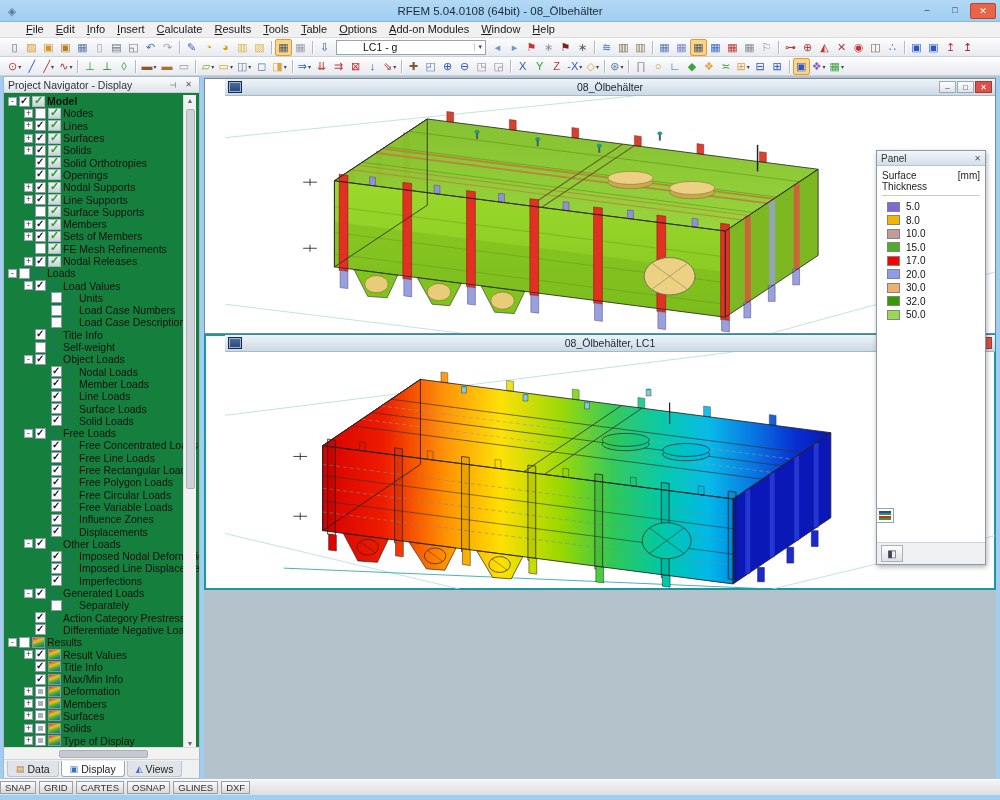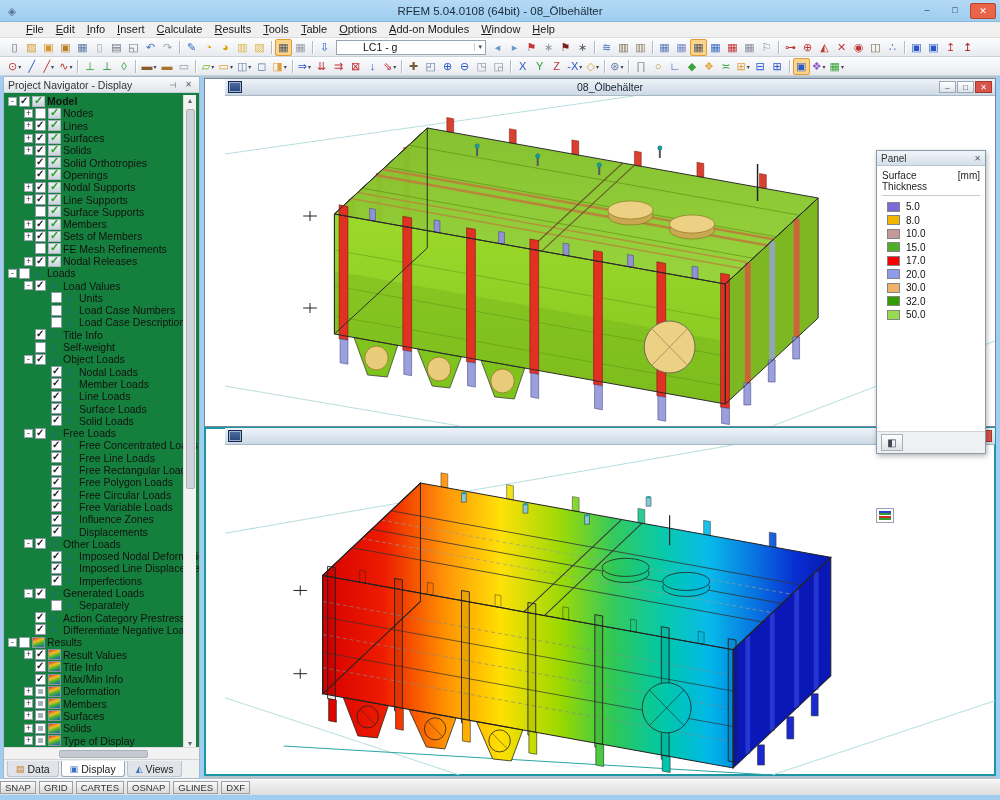--- a/index.html
+++ b/index.html
@@ -65,36 +65,36 @@
   .hscroll { height:12px; background:#f2f2f2; border-top:1px solid #dcdcdc; position:relative; }
   .hscroll .thumb { position:absolute; left:28%; top:2px; width:46%; height:8px; background:#c4cad0; border:1px solid #a8b0b8; border-radius:2px; }
   .nav-tabs { height:19px; background:#eef0f2; display:flex; padding:1px 0 0 3px; gap:2px; border-top:1px solid #d4d4d4; }
   .nav-tab { font-size:10.5px; color:#222; display:flex; align-items:center; gap:3px; padding:0 8px; height:16px; background:#e0e3e7; border:1px solid #bcc4cc; border-top:none; border-radius:0 0 3px 3px; }
   .nav-tab.active { background:#fff; border-color:#9aa8b6; }
   .nav-tab .tg { font-size:9px; }
 
   
   .splitter { width:4px; background:#9fcef2; }
   .mdi { flex:1; margin-right:4px; background:#b4c2cc; position:relative; padding-top:2px; }
-  .viewport { border:1px solid #78889a; background:#fff; height:349px; display:flex; flex-direction:column;padding-left:20px; }
+  .viewport { border:1px solid #78889a; background:#fff; height:256px; display:flex; flex-direction:column;padding-left:20px; }
   .viewport.vp2 { border:1px solid #1d96a4; box-shadow:inset 0 0 0 1px #1d96a4; }
   .vp-title { height:17px; background:linear-gradient(#eef3f8,#ccd9e5); border-bottom:1px solid #a8b8c4; display:flex; align-items:center; padding:0 3px; position:relative; flex:none; }
   .vp-title .vt { position:absolute; left:0; right:0; text-align:center; font-size:10.5px; color:#1a2433; }
   .vp-icon { width:14px; height:12px; background:linear-gradient(#50709f,#28457c); border:1px solid #17284e; box-shadow:inset 0 0 0 1px #9fb4d4; z-index:1; }
   .vp-btns { margin-left:auto; display:flex; gap:1px; z-index:1; }
   .vp-btn { width:17px; height:12px; font-size:8px; line-height:11px; text-align:center; background:linear-gradient(#ffffff,#dde3ea); border:1px solid #9aa8b8; color:#334; padding:0; }
   .vp-btn.close { background:#d9534a; color:#fff; border-color:#a33a2e; }
   .vp-canvas { flex:1; position:relative; overflow:hidden; }
   .vp-canvas svg { display:block; width:100%; height:100%; }
 
   
   .panel { position:absolute; right:10px; top:74px; width:110px; background:#fff; border:1px solid #8a9aaa; box-shadow:1px 2px 5px rgba(0,0,0,.3); z-index:5; }
   .panel-title { height:15px; background:linear-gradient(#f2f6fa,#d4dfe8); font-size:10px; padding:0 4px; display:flex; align-items:center; border-bottom:1px solid #b8c4d0; color:#333; }
   .panel-close { margin-left:auto; font-size:8px; color:#556; background:none; border:none; }
-  .panel-body { padding:4px 5px 0 5px; height:265px; }
+  .panel-body { padding:4px 5px 0 5px; height:376px; }
   .legend-head { display:flex; justify-content:space-between; font-size:10px; color:#222; border-bottom:1px solid #ccc; padding-bottom:3px; margin-bottom:4px; }
   .lrow { display:flex; align-items:center; gap:6px; height:13.5px; padding-left:5px; }
   .sw { width:13px; height:10px; border:1px solid #848484; flex:none; }
   .lval { font-size:10px; color:#111; }
   .panel-foot { height:22px; background:#eef0f2; border-top:1px solid #ccd2d8; display:flex; align-items:center; padding:0 4px; }
   .pf-btn { width:22px; height:17px; border:1px solid #a8b0ba; background:linear-gradient(#ffffff,#dde2e8); font-size:10px; color:#445; }
   .spectrum { position:absolute; right:102px; top:432px; width:18px; height:15px; background:#fff; border:1px solid #98a2ac; display:flex; flex-direction:column; justify-content:space-evenly; padding:2px; z-index:5; }
   .spectrum i { height:2px; display:block; }
 
   
@@ -1530,20 +1530,21 @@
               <line x1="80" y1="212" x2="94" y2="212"></line>
                 <line x1="87" y1="207" x2="87" y2="217"></line>
             </g>
           </svg>
         </div>
       </div>
 
       <div class="viewport vp2">
         <div class="vp-title">
           <span class="vp-icon"></span>
+          <span class="vt">08_Ölbehälter, LC1</span>
           <span class="vp-btns">
 
               <button class="vp-btn"><span>–</span></button>
 
               <button class="vp-btn"><span>□</span></button>
 
               <button class="vp-btn close"><span>✕</span></button>
             </span>
         </div>
         <div class="vp-canvas">

